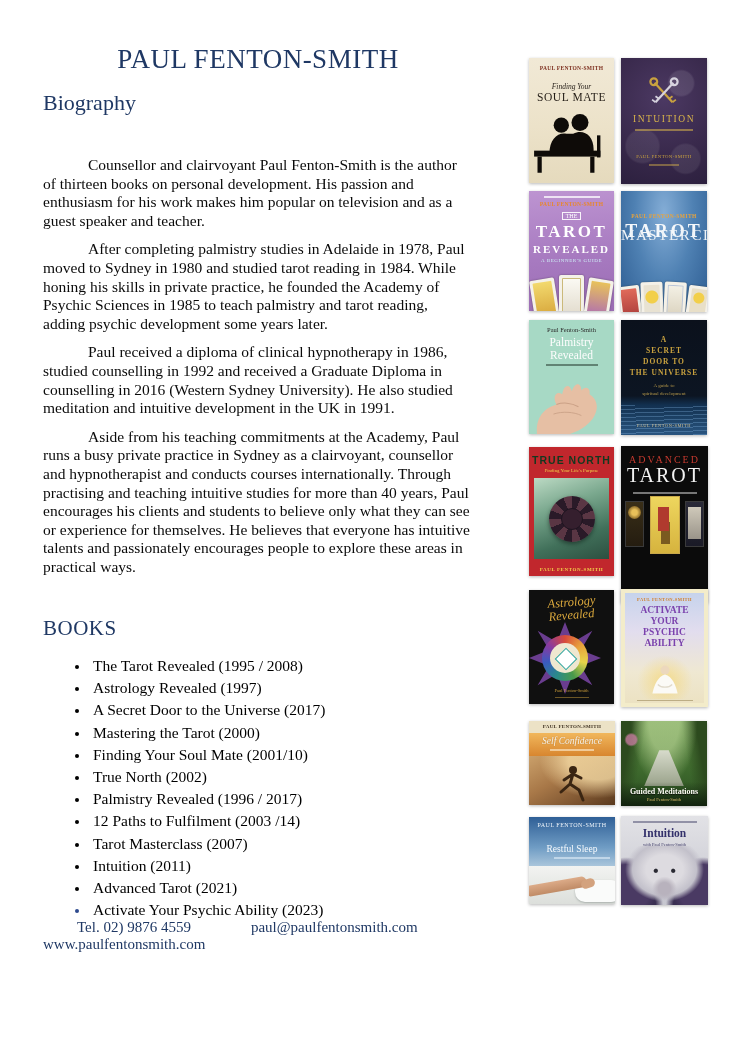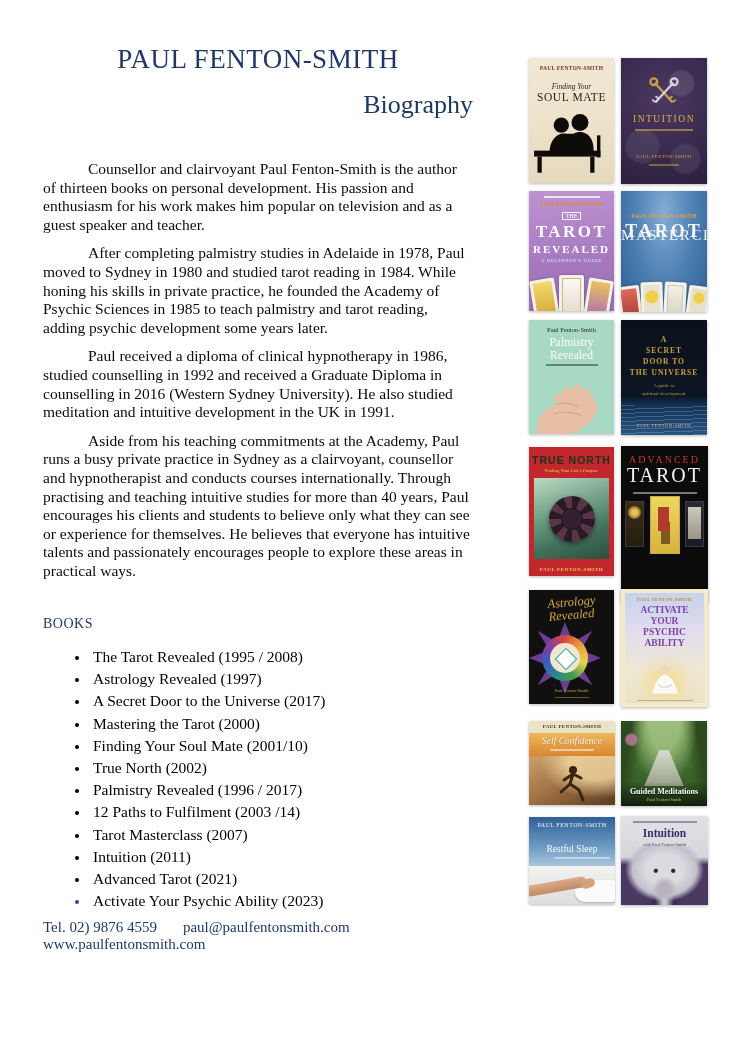--- a/index.html
+++ b/index.html
@@ -8,42 +8,42 @@
     font-family:"Liberation Serif", serif; color:#000; overflow:hidden;
   }
 
   
   .text-col { position:absolute; left:43px; top:0; width:430px; }
   .doc-title {
     margin:44px 0 0; text-align:center; font-weight:normal;
     font-size:27px; color:#1f3864; letter-spacing:.5px;
   }
   .doc-subtitle {
-    margin:15px 0 0; text-align:right; font-weight:normal;
-    font-size:26px; color:#1f3864;
+    margin:15px 0 0; text-align:left; font-weight:normal;
+    font-size:22px; color:#1f3864;
   }
   .bio p {
     margin:10px 0 0; font-size:15.5px; line-height:18.6px;
     text-indent:45px; color:#0a0a0a;
   }
   .bio p:first-child { margin-top:40px; }
 
   .books-section { position:absolute; left:43px; top:616px; width:430px; }
   .books-heading {
-    margin:0; font-weight:normal; font-size:14px; color:#1f3864; letter-spacing:.5px;
+    margin:0; font-weight:normal; font-size:21px; color:#1f3864; letter-spacing:.5px;
   }
   ul.books {
     margin:14px 0 0; padding-left:47px; font-size:15.5px; line-height:22.2px;
   }
   ul.books li { padding-left:3px; }
   ul.books li::marker { color:#000; font-size:13px; }
   ul.books li.accent-bullet::marker { color:#2e4a8e; }
 
   .contact { position:absolute; left:43px; top:919px; width:430px; color:#1f3864; font-size:15px; }
-  .contact .row1 span { margin-right:26px; }
+  .contact .row1 span { margin-right:26px;margin-left:34px; }
   .contact .row1 span:last-child { margin-right:0; }
   .contact .row2 { }
 
   
   .cover {
     position:absolute; overflow:hidden; box-shadow:0 1px 3px rgba(0,0,0,.28);
     font-family:"Liberation Serif", serif;
   }
   .cover .abs { position:absolute; left:0; right:0; text-align:center; white-space:nowrap; }
   .fline { position:absolute; left:50%; transform:translateX(-50%); height:1.5px; }

